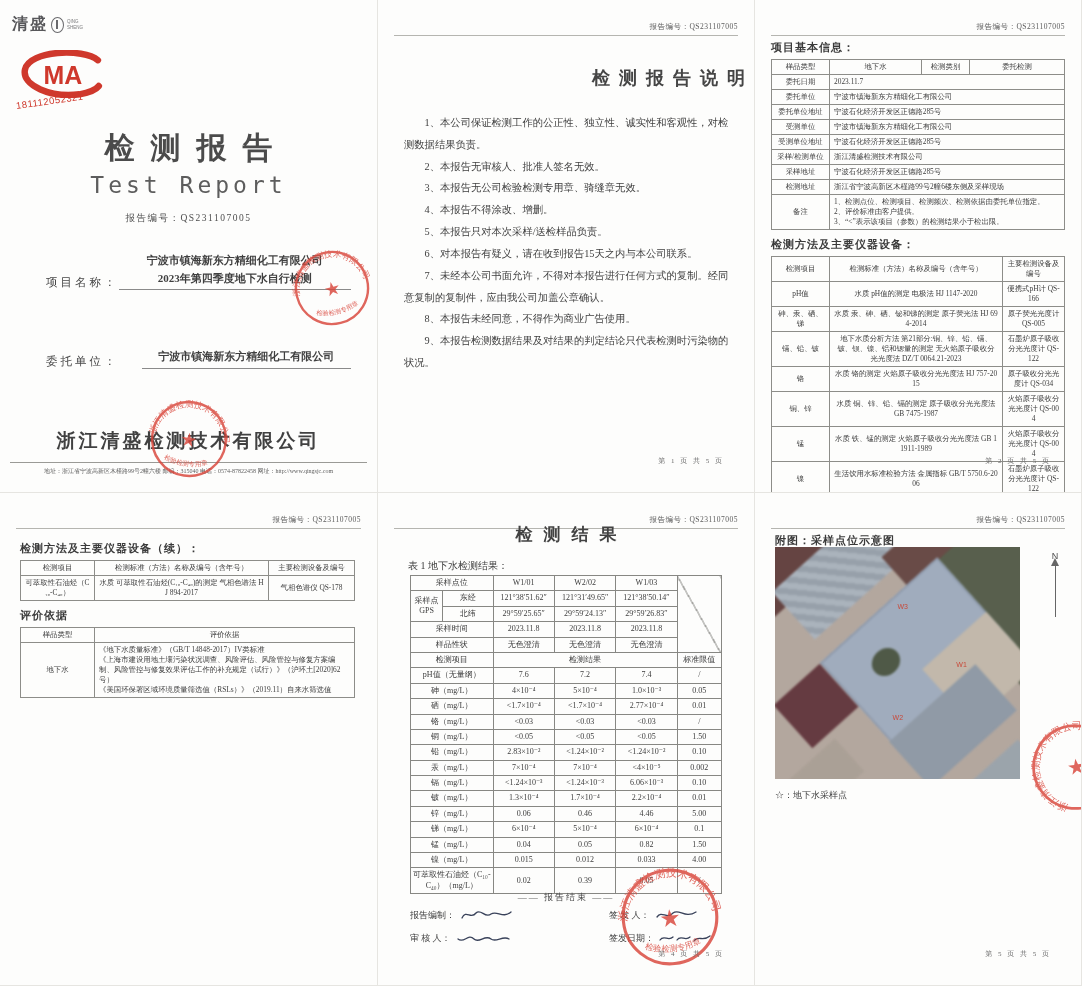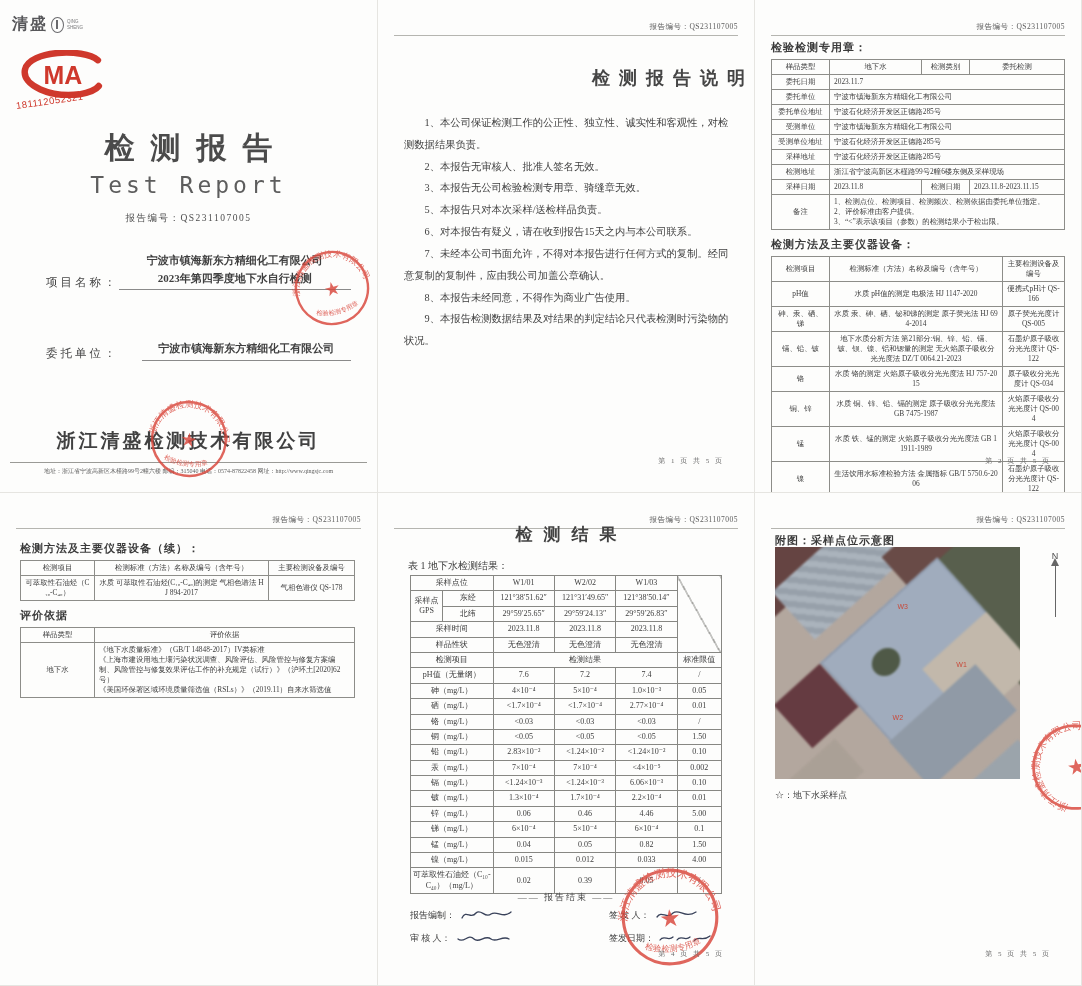--- a/index.html
+++ b/index.html
@@ -28,21 +28,21 @@
   .cma-block { position:absolute; top:50px; left:16px; width:96px; }
   .cma-svg { width:90px; height:48px; display:block; }
   .cma-no { font-size:9.5px; color:#cf382c; letter-spacing:.5px; transform:rotate(-8deg); transform-origin:left center; margin-top:2px; font-family:"Liberation Sans",sans-serif; }
   .cover-title { position:absolute; top:128px; left:0; right:0; text-align:center; font-size:30px; font-weight:bold; color:#4b4b4b; letter-spacing:16px; text-indent:16px; }
   .cover-sub { position:absolute; top:172px; left:0; right:0; text-align:center; font-size:23px; color:#5d5d5d; letter-spacing:4px; font-family:"DejaVu Sans Mono","Liberation Mono",monospace; }
   .cover-no { position:absolute; top:212px; left:0; right:0; text-align:center; font-size:9.5px; color:#4e4e4e; letter-spacing:1.5px; }
   .form-row { position:absolute; left:46px; right:26px; display:flex; align-items:flex-end; }
   .form-row .flabel { font-size:11.5px; letter-spacing:3px; white-space:nowrap; color:#474747; }
   .form-row .fvalue { flex:1; border-bottom:1px solid #8a8a8a; text-align:center; font-size:11px; font-weight:bold; color:#3f3f3f; padding-bottom:2px; line-height:1.6; }
   .row-project { top:252px; }
-  .row-client  { top:340px;gap:23px; }
+  .row-client  { top:348px;gap:23px; }
   .cover-company { position:absolute; top:428px; left:0; right:0; text-align:center; font-size:19px; font-weight:bold; letter-spacing:3px; color:#414141; }
   .cover-rule { position:absolute; top:462px; left:10px; right:10px; border-top:1.5px solid #9a9a96; }
   .cover-address { position:absolute; top:467px; left:6px; right:6px; text-align:center; font-size:6px; color:#5d5d5d; }
 
   
   .stamp { position:absolute; color:#d9463b; opacity:.82; pointer-events:none; }
   .stamp svg { width:100%; height:100%; display:block; }
   .stamp-a { width:80px; height:80px; top:248px; left:292px; transform:rotate(-14deg); }
   .stamp-b { width:82px; height:82px; top:398px; left:148px; transform:rotate(8deg); }
   .stamp-c { width:104px; height:104px; right:32px; bottom:16px; transform:rotate(-6deg); }
@@ -160,39 +160,40 @@
     <div class="pg-header">报告编号：QS231107005</div>
     <div class="notes-title">检测报告说明</div>
     <div class="notes-body">
 
         <p>1、本公司保证检测工作的公正性、独立性、诚实性和客观性，对检测数据结果负责。</p>
 
         <p>2、本报告无审核人、批准人签名无效。</p>
 
         <p>3、本报告无公司检验检测专用章、骑缝章无效。</p>
 
+        <p>4、本报告不得涂改、增删。</p>
 
         <p>5、本报告只对本次采样/送检样品负责。</p>
 
         <p>6、对本报告有疑义，请在收到报告15天之内与本公司联系。</p>
 
         <p>7、未经本公司书面允许，不得对本报告进行任何方式的复制。经同意复制的复制件，应由我公司加盖公章确认。</p>
 
         <p>8、本报告未经同意，不得作为商业广告使用。</p>
 
         <p>9、本报告检测数据结果及对结果的判定结论只代表检测时污染物的状况。</p>
 
     </div>
     <div class="pg-footer">第 1 页 共 5 页</div>
   </div>
 
   <div class="page">
     <div class="pg-header">报告编号：QS231107005</div>
     <div class="info-wrap">
-      <p class="sec-title">检验检测专用章：</p>
+      <p class="sec-title">项目基本信息：</p>
       <table class="doc">
         <colgroup>
             <col style="width:58px">
             <col style="width:92px">
             <col style="width:48px">
             <col>
           </colgroup>
         <tbody>
             <tr>
           <td>样品类型</td>
@@ -219,37 +220,35 @@
           <tr>
             <td>受测单位</td>
             <td class="val" colspan="3">宁波市镇海新东方精细化工有限公司</td>
           </tr>
 
           <tr>
             <td>受测单位地址</td>
             <td class="val" colspan="3">宁波石化经济开发区正德路285号</td>
           </tr>
 
+          <tr>
+            <td>采样/检测单位</td>
+            <td class="val" colspan="3">浙江清盛检测技术有限公司</td>
+          </tr>
 
           <tr>
             <td>采样地址</td>
             <td class="val" colspan="3">宁波石化经济开发区正德路285号</td>
           </tr>
 
           <tr>
             <td>检测地址</td>
             <td class="val" colspan="3">浙江省宁波高新区木槿路99号2幢6楼东侧及采样现场</td>
           </tr>
 
-        <tr>
-          <td>采样日期</td>
-          <td class="val">2023.11.8</td>
-          <td>检测日期</td>
-          <td class="val">2023.11.8-2023.11.15</td>
-        </tr>
         <tr>
           <td>备注</td>
           <td class="lines" colspan="3">
             <div>1、检测点位、检测项目、检测频次、检测依据由委托单位指定。</div>
             <div>2、评价标准由客户提供。</div>
             <div>3、“&lt;”表示该项目（参数）的检测结果小于检出限。</div>
           </td>
         </tr>
       </tbody>
         </table>

